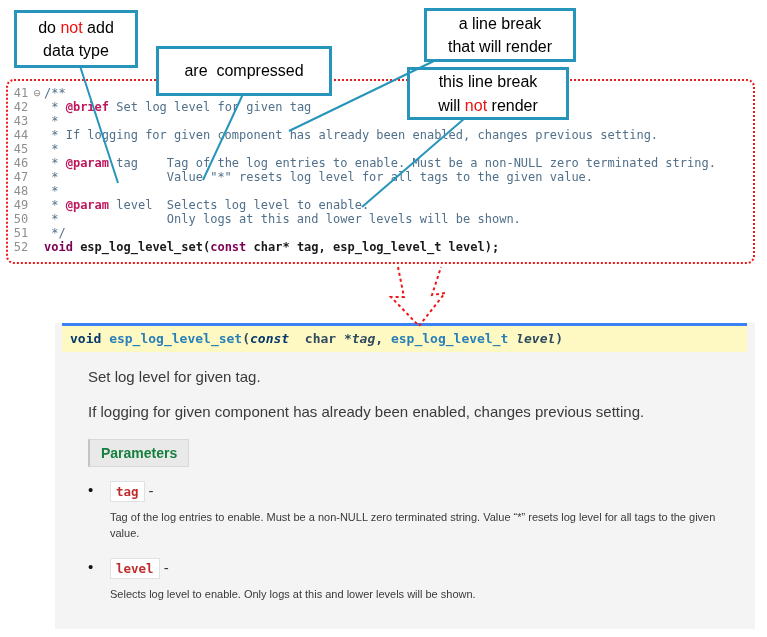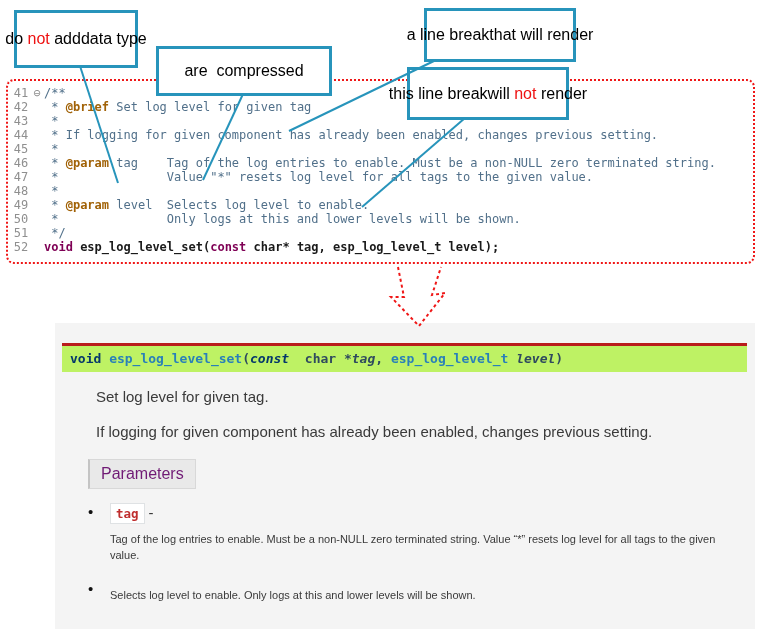--- a/index.html
+++ b/index.html
@@ -1,59 +1,59 @@
 <!DOCTYPE html>
 <html><head>
 <meta charset="utf-8">
 <style>
   html,body{margin:0;padding:0;background:#fff;}
   .stage{position:relative;width:767px;height:637px;background:#fff;overflow:hidden;
          font-family:"Liberation Sans",sans-serif;}
 
   
   .callout{position:absolute;box-sizing:border-box;border:3px solid #2794bb;background:#fff;
-           display:flex;flex-direction:row;justify-content:center;align-items:center;
+           display:flex;flex-direction:column;justify-content:center;align-items:center;
            z-index:4;font-size:16px;color:#000;text-align:center;}
   .callout-line{white-space:pre;line-height:1.45;}
   .co1{left:14px;top:10px;width:124px;height:58px;}
   .co2{left:156px;top:46px;width:176px;height:50px;}
   .co3{left:424px;top:8px;width:152px;height:54px;}
   .co4{left:407px;top:67px;width:162px;height:53px;}
   .c-red{color:#ee1111;}
 
   
   #svg-overlay{position:absolute;left:0;top:0;width:767px;height:637px;z-index:5;pointer-events:none;}
 
   
   .code-box{position:absolute;left:6px;top:79px;width:749px;height:185px;box-sizing:border-box;
             border:2px dotted #ef1717;border-radius:8px;background:#fff;z-index:1;
             padding:5px 2px 2px 4px;font:12px/14px "DejaVu Sans Mono",monospace;}
   .code-line{display:flex;white-space:pre;}
   .lnum{width:18px;text-align:center;color:#8f8f8f;flex:none;}
   .fold{width:14px;text-align:center;color:#8f8f8f;flex:none;}
   .c-cm{color:#51708a;}
-  .c-cmt{color:#a16207;font-weight:bold;}
+  .c-cmt{color:#be185d;font-weight:bold;}
   .c-kw{color:#7f0055;font-weight:bold;}
   .c-pl{color:#1a1a1a;font-weight:bold;}
 
   
   .docs-panel{position:absolute;left:55px;top:323px;width:700px;height:306px;background:#f4f4f4;z-index:2;}
-  .sig{margin:20px 8px 0 7px;background:#bef264;border-top:3px solid #b91c1c;
+  .sig{margin:0 8px 0 7px;background:#fef9c3;border-top:3px solid #3b82f6;
        padding:5px 8px 6px 8px;font:13px "DejaVu Sans Mono",monospace;white-space:pre;}
   .c-skw{color:#05386b;font-weight:bold;}
   .c-skwit{color:#05386b;font-weight:bold;font-style:italic;}
   .c-sname{color:#2980b9;font-weight:bold;}
   .c-spl{color:#2f4a5e;font-weight:bold;}
   .c-sparam{color:#2f4a5e;font-weight:bold;font-style:italic;}
   .c-stype{color:#2980b9;font-weight:bold;}
 
   .doc-body{padding:0 12px 0 33px;}
-  .doc-para{margin:15px 0 0 8px;font-size:15px;color:#3a3a3a;line-height:1.3;}
+  .doc-para{margin:15px 0 0 0;font-size:15px;color:#3a3a3a;line-height:1.3;}
   .params-label{display:inline-block;margin-top:18px;background:#e9e9e9;border:1px solid #d8d8d8;
-                border-left:2px solid #c4c4c4;padding:5px 11px;font-size:16px;font-weight:normal;color:#701a75;}
+                border-left:2px solid #c4c4c4;padding:5px 11px;font-size:14px;font-weight:bold;color:#15803d;}
   .param-item{display:flex;margin-top:14px;}
   .param-item + .param-item{margin-top:16px;}
   .bullet{width:22px;flex:none;font-size:15px;color:#111;}
   .param-content{max-width:615px;}
   .literal{font-family:"DejaVu Sans Mono",monospace;font-size:12.5px;font-weight:bold;color:#bf2e2e;
            background:#fff;border:1px solid #dfe2e4;padding:2px 5px;display:inline-block;}
   .param-sep{font-size:15px;color:#3a3a3a;margin-left:4px;}
   .param-desc{margin-top:8px;font-size:11px;color:#3a3a3a;line-height:1.45;}
 </style>
 </head>
@@ -90,20 +90,21 @@
           <div class="param-item">
             <span class="bullet">•</span>
             <div class="param-content">
               <div><span class="literal">tag</span><span class="param-sep">-</span></div>
               <div class="param-desc">Tag of the log entries to enable. Must be a non-NULL zero terminated string. Value “*” resets log level for all tags to the given value.</div>
             </div>
           </div>
           <div class="param-item">
             <span class="bullet">•</span>
             <div class="param-content">
+              <div><span class="literal">level</span><span class="param-sep">-</span></div>
               <div class="param-desc">Selects log level to enable. Only logs at this and lower levels will be shown.</div>
             </div>
           </div>
         </div>
     </div>
   </div>
 
   <div class="callout co1">
       <div class="callout-line"><span>do </span><span class="c-red">not</span><span> add</span></div>
       <div class="callout-line"><span>data type</span></div>

